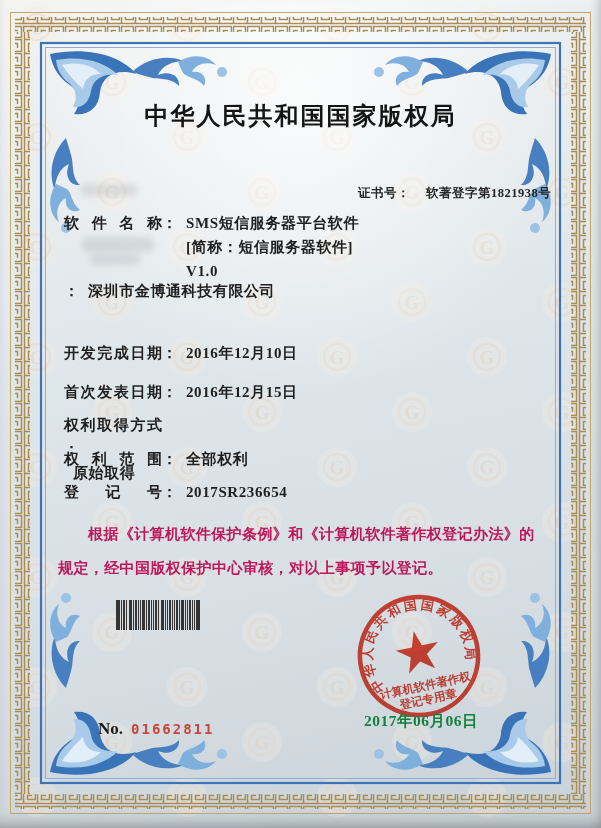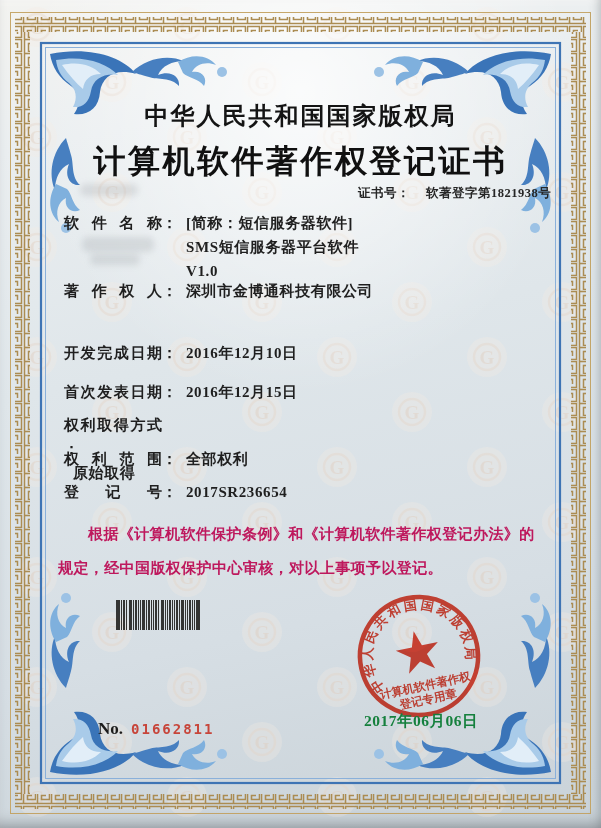--- a/index.html
+++ b/index.html
@@ -100,38 +100,36 @@
     <use href="#flo" transform="translate(36,768) scale(1,-1)"></use>
     <use href="#flo" transform="translate(549,768) scale(-1,-1)"></use>
   </svg>
 
   <div class="abs content">
     <div class="abs smudge sm1"></div>
     <div class="abs smudge sm2"></div>
     <div class="abs smudge sm3"></div>
 
     <div class="abs title">中华人民共和国国家版权局</div>
-    <div class="abs subtitle">计算机软件著作权登记证书</div>
 
     <div class="abs certno">
       <span>证书号：</span><span class="val">软著登字第1821938号</span>
     </div>
 
     <div class="abs row r1">
       <span class="flabel">软件名称</span>
         <span class="colon">：</span>
       <div class="fval">
+        <span>SMS短信服务器平台软件</span>
         <span>[简称：短信服务器软件]</span>
-        <span>SMS短信服务器平台软件</span>
         <span>V1.0</span>
       </div>
     </div>
 
     <div class="abs row r2">
-      <span class="flabel">著作权人</span>
         <span class="colon">：</span>
       <div class="fval">
           <span>深圳市金博通科技有限公司</span>
         </div>
     </div>
 
     <div class="abs row r3">
       <span class="flabel">开发完成日期</span>
         <span class="colon">：</span>
       <div class="fval">

